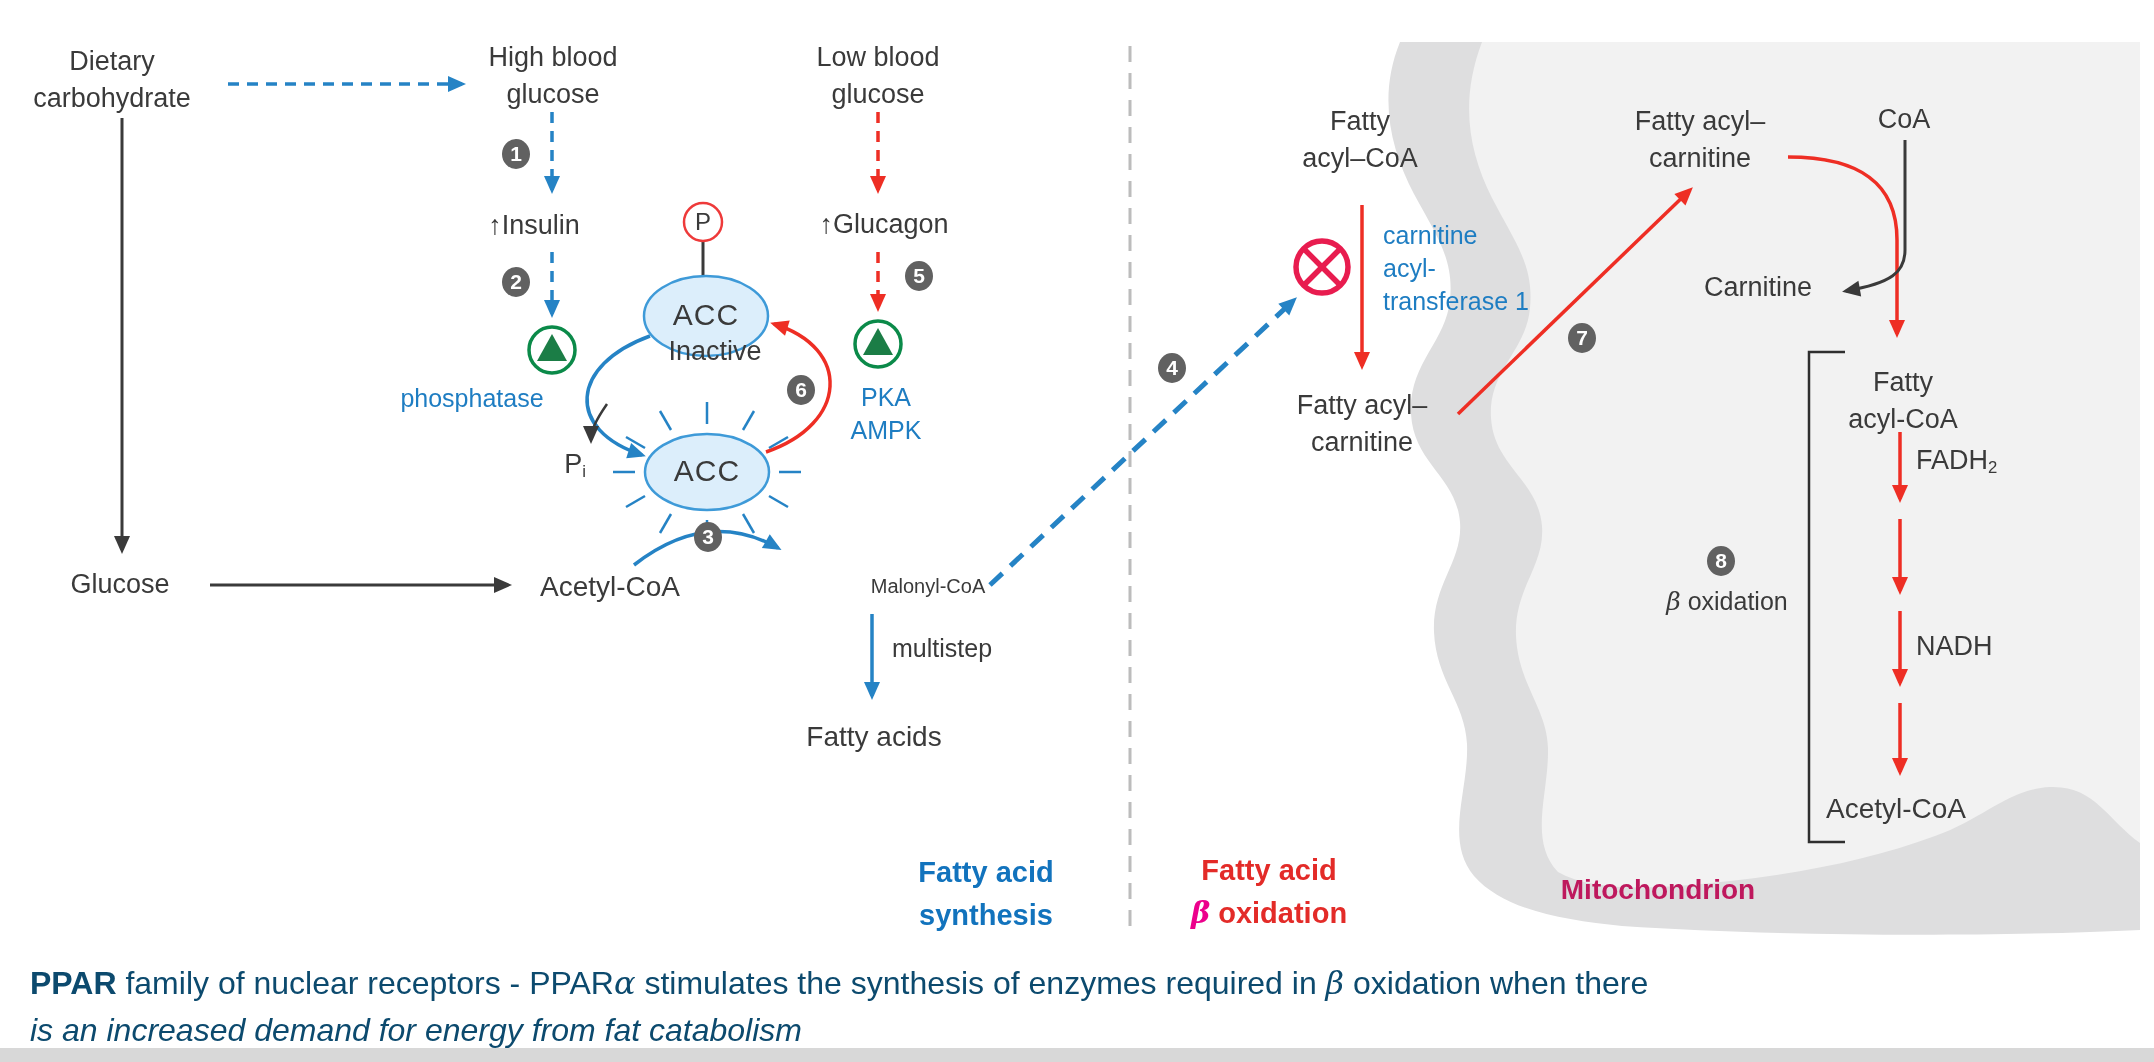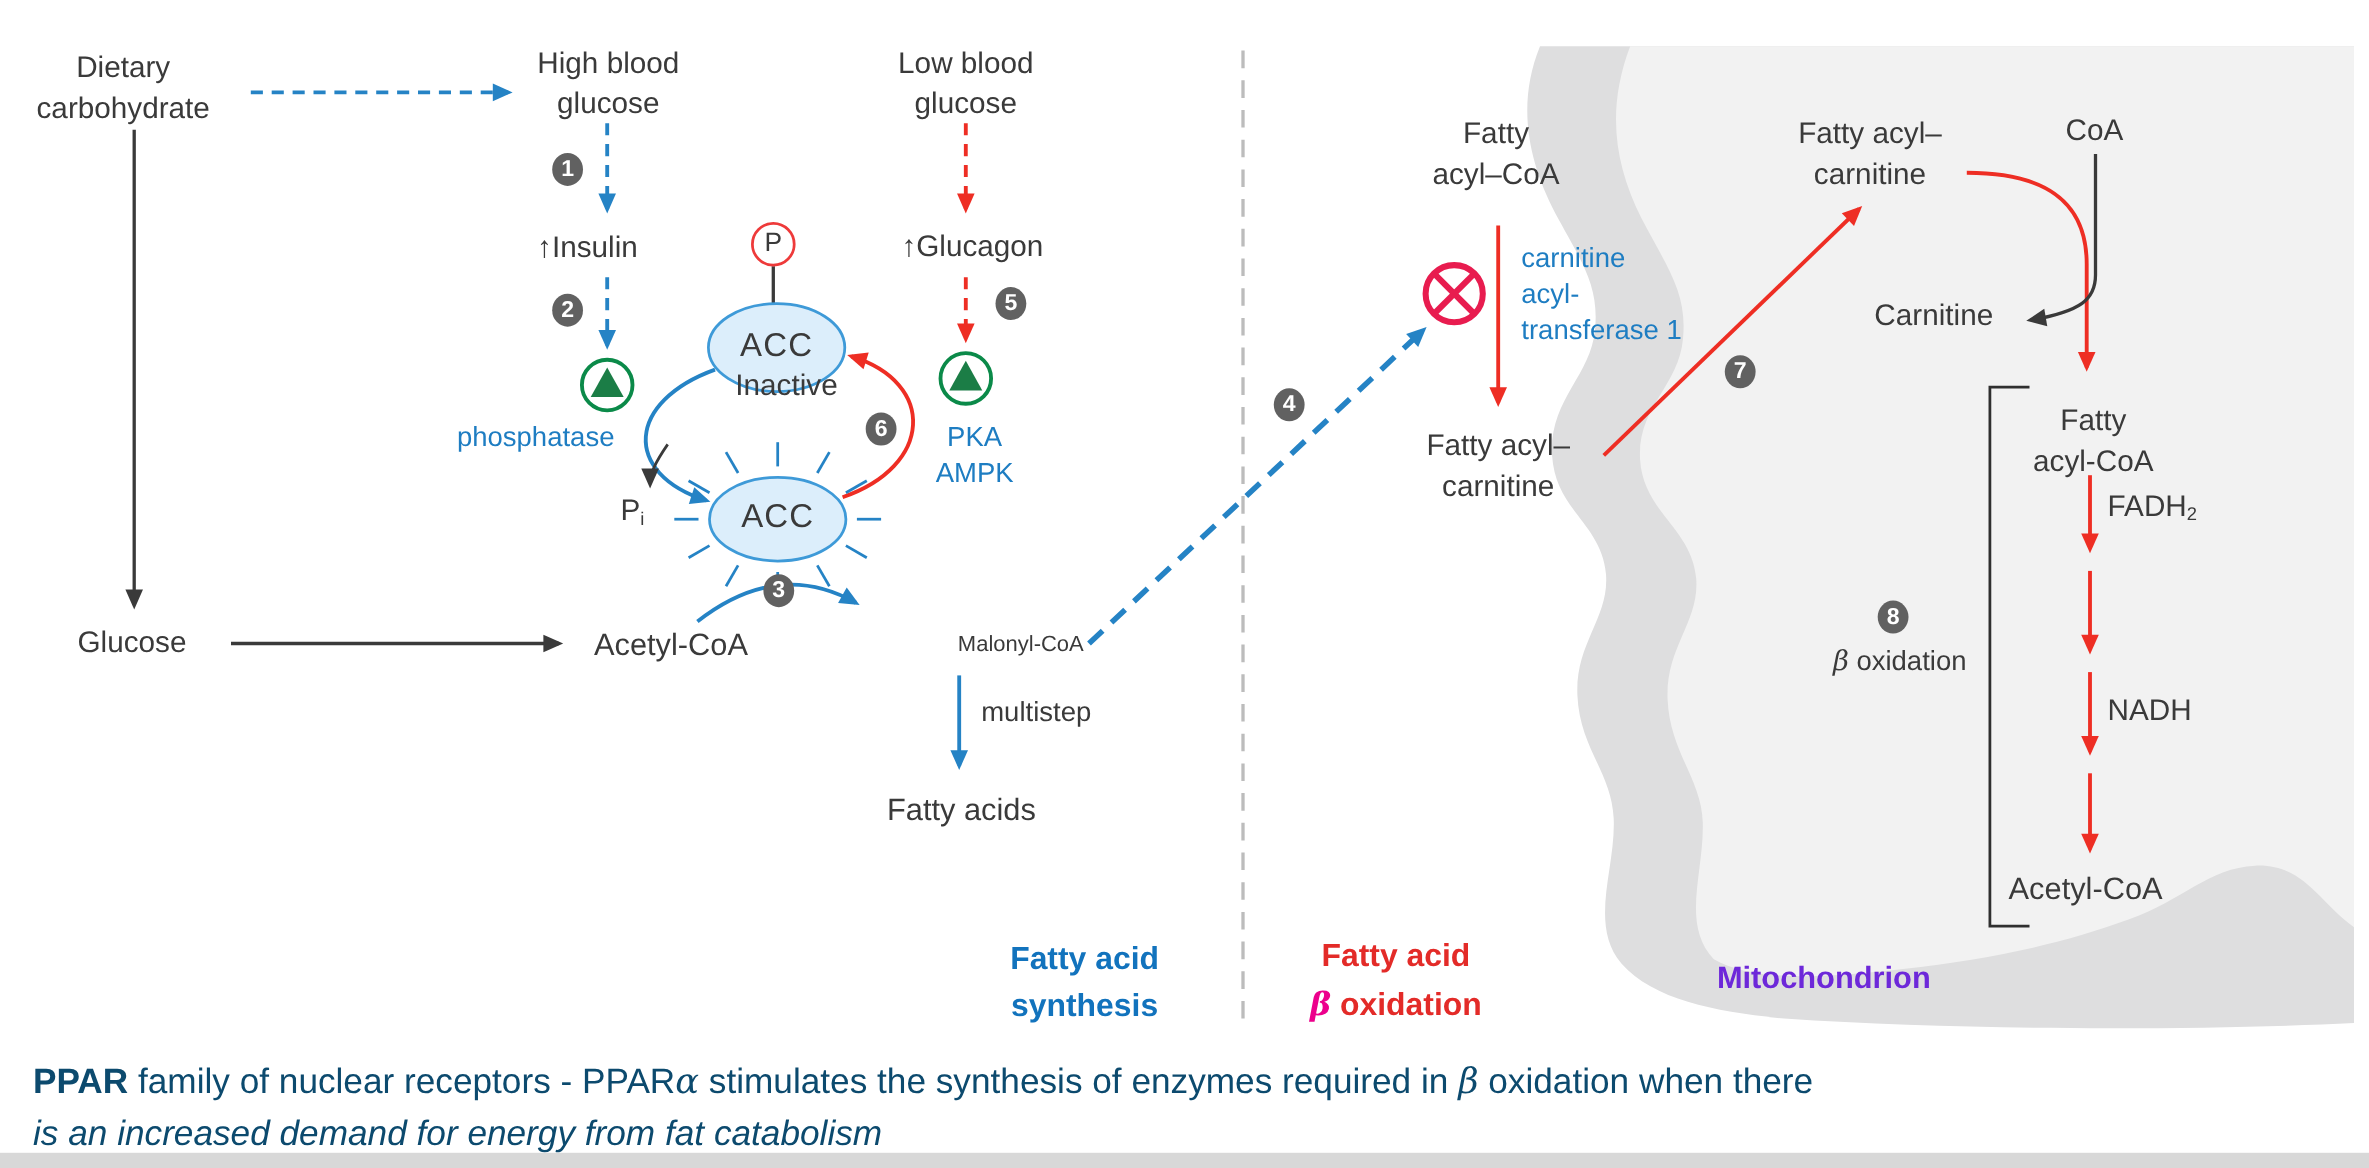--- a/index.html
+++ b/index.html
@@ -123,21 +123,21 @@
 <div class="lbl" style="left:878px;top:76px;">Low blood
 glucose</div>
 <div class="lbl" style="left:534px;top:225px;">↑Insulin</div>
 <div class="lbl" style="left:884px;top:224px;">↑Glucagon</div>
 
 <div class="lbl" style="left:703px;top:221px;font-size:24px;">P</div>
 <div class="lbl acc" style="left:706px;top:314px;">ACC</div>
 <div class="lbl" style="left:703px;top:351px;margin-left:12px;">Inactive</div>
 <div class="lbl acc" style="left:707px;top:470px;">ACC</div>
 
-<div class="lbl sm blue" style="left:487px;top:398px;text-align:center;">phosphatase</div>
+<div class="lbl sm blue" style="left:472px;top:398px;text-align:center;">phosphatase</div>
 <div class="lbl sm blue" style="left:886px;top:414px;">PKA
 AMPK</div>
 
 <div class="lbl" style="left:575px;top:468px;"><span>P</span><span class="subs">i</span></div>
 
 <div class="lbl" style="left:120px;top:584px;">Glucose</div>
 <div class="lbl boldblk" style="left:610px;top:586px;font-weight:normal;font-size:28px;">Acetyl-CoA</div>
 <div class="lbl" style="left:928px;top:586px;font-size:20px;">Malonyl-CoA</div>
 <div class="lbl sm left" style="left:892px;top:648px;">multistep</div>
 <div class="lbl" style="left:874px;top:736px;font-size:28px;">Fatty acids</div>
@@ -159,21 +159,21 @@
 <div class="lbl" style="left:1904px;top:119px;">CoA</div>
 <div class="lbl" style="left:1758px;top:287px;">Carnitine</div>
 <div class="lbl" style="left:1903px;top:401px;">Fatty
 acyl-CoA</div>
 
 <div class="lbl left" style="left:1916px;top:464px;"><span>FADH</span><span class="subs">2</span></div>
 <div class="lbl left" style="left:1916px;top:646px;">NADH</div>
 <div class="lbl" style="left:1896px;top:808px;font-size:28px;">Acetyl-CoA</div>
 
 <div class="lbl sm" style="left:1727px;top:601px;"><span class="it">β</span><span> oxidation</span></div>
-<div class="lbl boldblk" style="left:1658px;top:889px;color:#6d28d9;">Mitochondrion</div>
+<div class="lbl boldblk" style="left:1658px;top:889px;color:#be185d;">Mitochondrion</div>
 
 <div class="badge" style="left:516px;top:154px;">1</div>
 <div class="badge" style="left:516px;top:282px;">2</div>
 <div class="badge" style="left:708px;top:537px;">3</div>
 <div class="badge" style="left:1172px;top:368px;">4</div>
 <div class="badge" style="left:919px;top:276px;">5</div>
 <div class="badge" style="left:801px;top:390px;">6</div>
 <div class="badge" style="left:1582px;top:338px;">7</div>
 <div class="badge" style="left:1721px;top:561px;">8</div>
 

